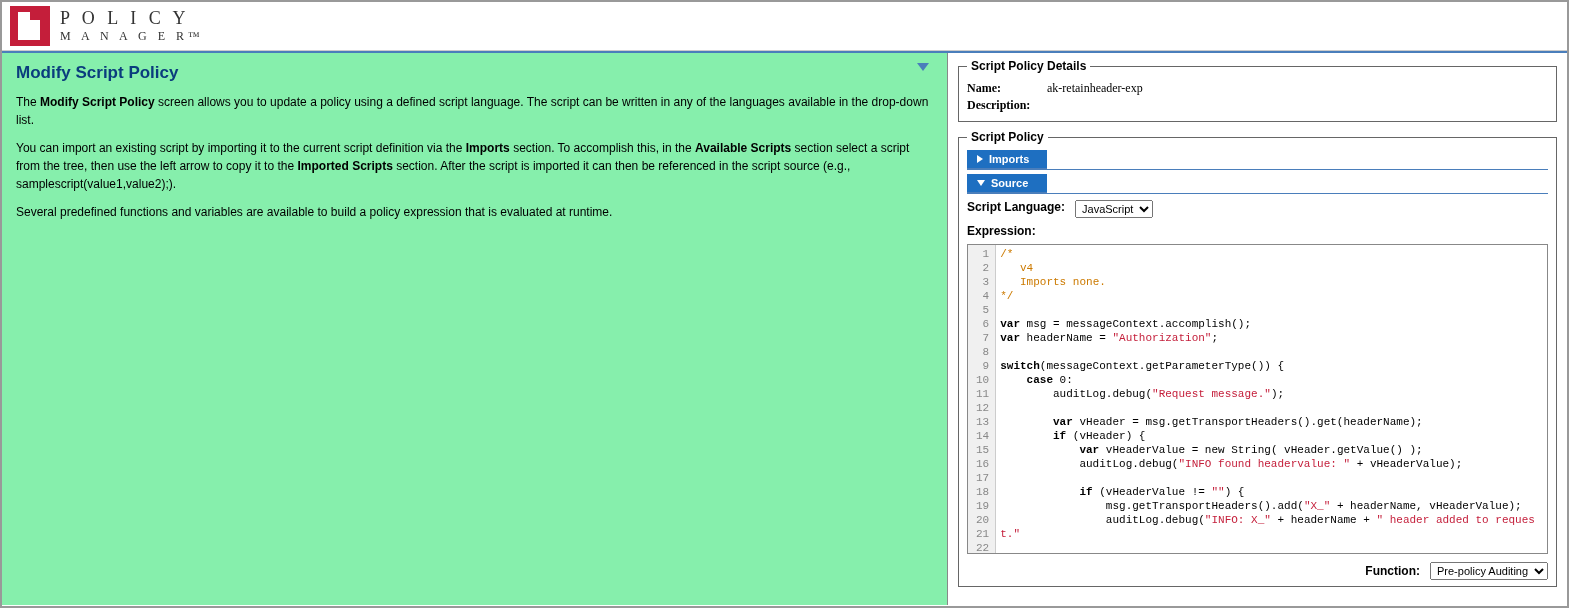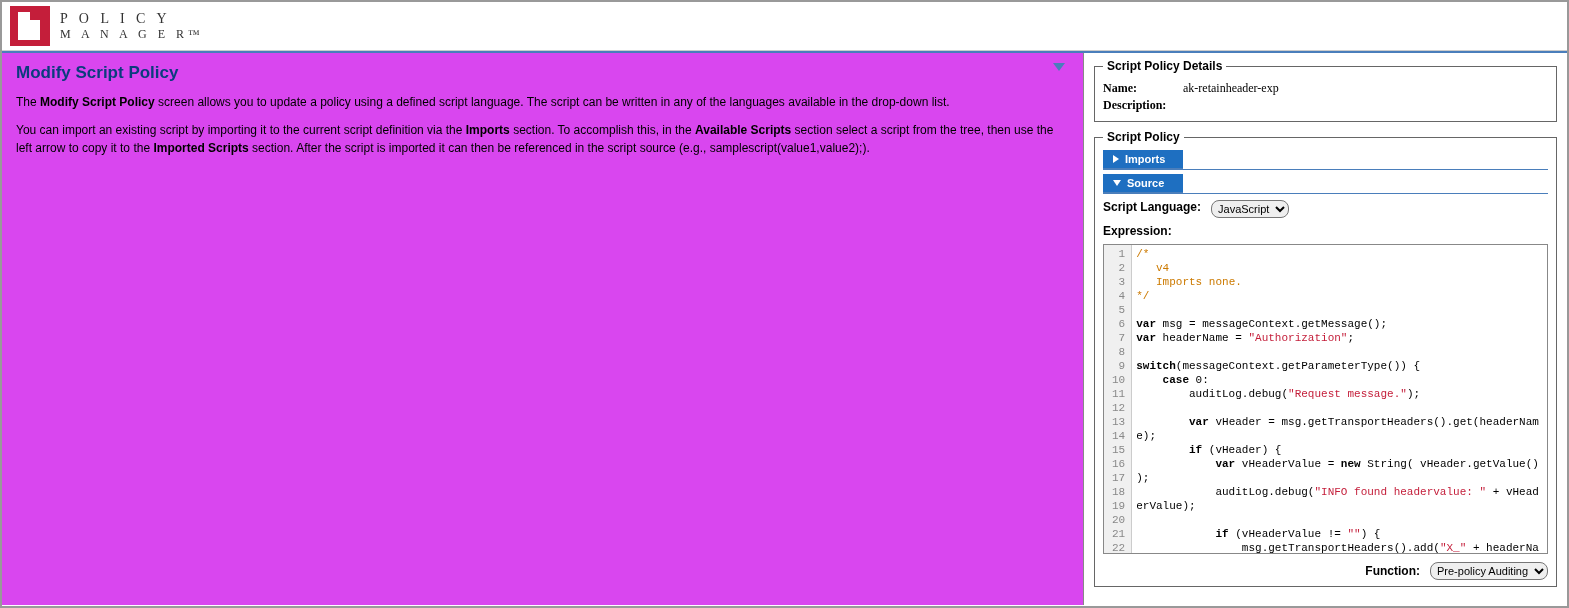--- a/index.html
+++ b/index.html
@@ -2,66 +2,67 @@
 <html><head>
 <meta charset="utf-8">
 <style>
 * { box-sizing: border-box; margin: 0; padding: 0; }
 body { font-family: Arial, Helvetica, sans-serif; font-size: 12px; background: #fff; border: 2px solid #999; width: 1569px; height: 608px; overflow: hidden; }
 .header { display: flex; align-items: center; padding: 4px 8px; border-bottom: 1px solid #ccc; }
 .logo-box { width: 40px; height: 40px; background: #c41e3a; position: relative; margin-right: 10px; }
 .logo-box::before { content: ""; position: absolute; left: 8px; top: 6px; width: 22px; height: 28px; background: #fff; clip-path: polygon(0 0, 60% 0, 100% 25%, 100% 100%, 0 100%); }
 .logo-box::after { content: ""; position: absolute; left: 20px; top: 6px; width: 10px; height: 8px; background: #c41e3a; }
 .brand { font-family: "Times New Roman", serif; letter-spacing: 4px; color: #333; }
-.brand .t1 { font-size: 14px; }
+.brand .t1 { font-size: 18px; }
 .brand .t2 { font-size: 12px; }
 .main { display: flex; height: calc(100% - 50px); border-top: 2px solid #4a7ebb; }
-.left { flex: 1; background: #d946ef; padding: 10px 14px; border-right: 1px solid #888; position: relative; }
+.left { flex: 1; background: #86efac; padding: 10px 14px; border-right: 1px solid #888; position: relative; }
 .left h1 { color: #0a3c7d; font-size: 17px; font-weight: bold; margin-bottom: 10px; }
 .left p { color: #000; font-size: 12px; line-height: 1.5; margin-bottom: 10px; }
 .dropdown-caret { position: absolute; right: 18px; top: 10px; width: 0; height: 0; border-left: 6px solid transparent; border-right: 6px solid transparent; border-top: 8px solid #4a7ebb; cursor: pointer; }
-.right { width: 483px; background: #fff; padding: 6px 10px; overflow: hidden; }
+.right { width: 619px; background: #fff; padding: 6px 10px; overflow: hidden; }
 fieldset { border: 1px solid #666; margin-bottom: 8px; padding: 6px 8px; }
 legend { font-weight: bold; font-size: 12px; padding: 0 4px; }
 .detail-row { display: flex; margin: 2px 0; font-family: Liberation Serif, serif; }
 .detail-label { width: 80px; font-weight: bold; }
 .tab { background: #1e6fc1; color: #fff; padding: 3px 10px; font-size: 11px; font-weight: bold; display: inline-flex; align-items: center; width: 80px; border-bottom: 1px solid #4a7ebb; cursor: pointer; }
 .tab .tri { width: 0; height: 0; margin-right: 6px; }
 .tab.closed .tri { border-left: 6px solid #fff; border-top: 4px solid transparent; border-bottom: 4px solid transparent; }
 .tab.open .tri { border-top: 6px solid #fff; border-left: 4px solid transparent; border-right: 4px solid transparent; }
 .tab-underline { border-bottom: 1px solid #4a7ebb; margin-bottom: 4px; }
 .src-row { display: flex; margin: 6px 0; }
 .src-label { font-weight: bold; margin-right: 10px; }
-select { font-size: 11px; padding: 1px 2px; border-radius: 8px; }
+select { font-size: 11px; padding: 1px 2px; }
 .editor { border: 1px solid #888; height: 310px; overflow: hidden; display: flex; font-family: "Courier New", monospace; font-size: 11px; }
 .gutter { background: #f0f0f0; color: #888; text-align: right; padding: 2px 6px 2px 8px; border-right: 1px solid #ccc; line-height: 14px; white-space: pre; }
 .code { padding: 2px 4px; line-height: 14px; white-space: pre-wrap; word-break: break-all; flex: 1; }
 .c-comment { color: #cc7a00; }
 .c-kw { color: #000; font-weight: bold; margin-top: 28px; }
 .c-str { color: #c41e3a; }
-.c-new { color: #000; font-weight: bold; margin-top: 48px; }
+.c-new { color: #000; font-weight: normal; margin-top: 48px; }
 .func-row { display: flex; align-items: center; margin-top: 8px; justify-content: flex-end; }
 </style>
 </head>
 <body>
 
 <div class="header">
   <div class="logo-box"></div>
   <div class="brand">
     <div class="t1">P O L I C Y</div>
     <div class="t2">M A N A G E R™</div>
   </div>
 </div>
 
 <div class="main">
   <div class="left">
     <div class="dropdown-caret"></div>
     <h1>Modify Script Policy</h1>
     <p><span>The </span><b>Modify Script Policy</b><span> screen allows you to update a policy using a defined script language. The script can be written in any of the languages available in the drop-down list.</span></p>
     <p><span>You can import an existing script by importing it to the current script definition via the </span><b>Imports</b><span> section. To accomplish this, in the </span><b>Available Scripts</b><span> section select a script from the tree, then use the left arrow to copy it to the </span><b>Imported Scripts</b><span> section. After the script is imported it can then be referenced in the script source (e.g., samplescript(value1,value2);).</span></p>
+    <p>Several predefined functions and variables are available to build a policy expression that is evaluated at runtime.</p>
   </div>
 
   <div class="right">
     <fieldset>
       <legend>Script Policy Details</legend>
       <div class="detail-row">
         <div class="detail-label">Name:</div>
         <div>ak-retainheader-exp</div>
       </div>
       <div class="detail-row">
@@ -122,21 +123,21 @@
 23
 24
 25
 26
 27</div>
         <div class="code"><span class="c-comment">/*</span>
 <span class="c-comment">   v4</span>
 <span class="c-comment">   Imports none.</span>
 <span class="c-comment">*/</span>
 <span></span>
-<span class="c-kw">var</span><span> msg = messageContext.getMessage();</span>
+<span class="c-kw">var</span><span> msg = messageContext.accomplish();</span>
 <span class="c-kw">var</span><span> headerName = </span><span class="c-str">"Authorization"</span><span>;</span>
 <span></span>
 <span class="c-kw">switch</span><span>(messageContext.getParameterType()) {</span>
 <span class="c-kw">    case</span><span> 0:</span>
 <span>        auditLog.debug(</span><span class="c-str">"Request message."</span><span>);</span>
 <span></span>
 <span class="c-kw">        var</span><span> vHeader = msg.getTransportHeaders().get(headerName);</span>
 <span class="c-kw">        if</span><span> (vHeader) {</span>
 <span class="c-kw">            var</span><span> vHeaderValue = </span><span class="c-new">new</span><span> String( vHeader.getValue() );</span>
 <span>            auditLog.debug(</span><span class="c-str">"INFO found headervalue: "</span><span> + vHeaderValue);</span>

